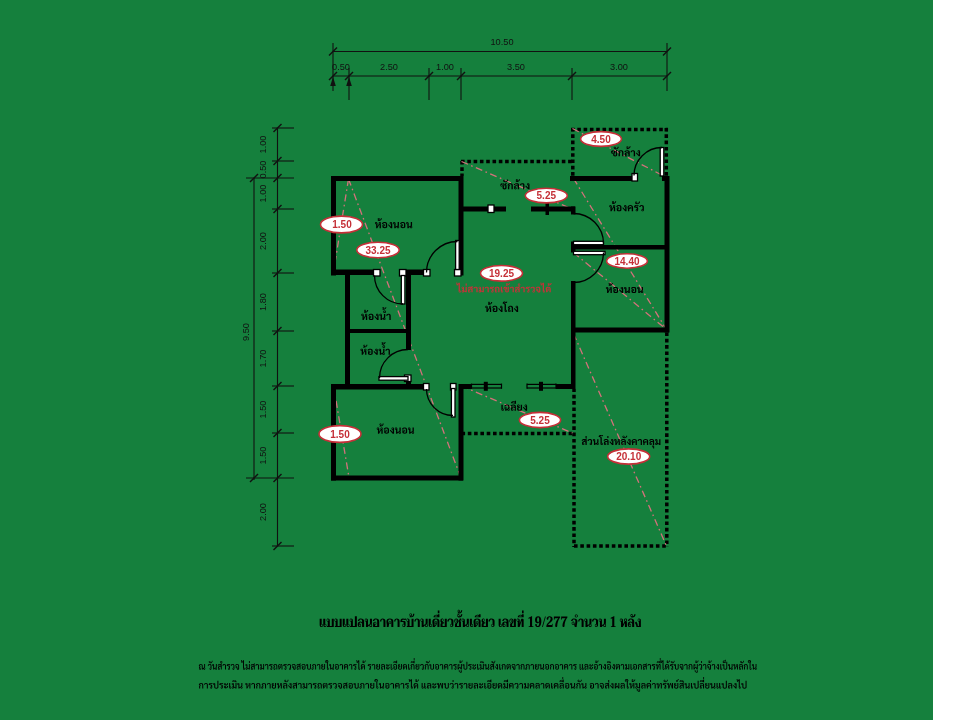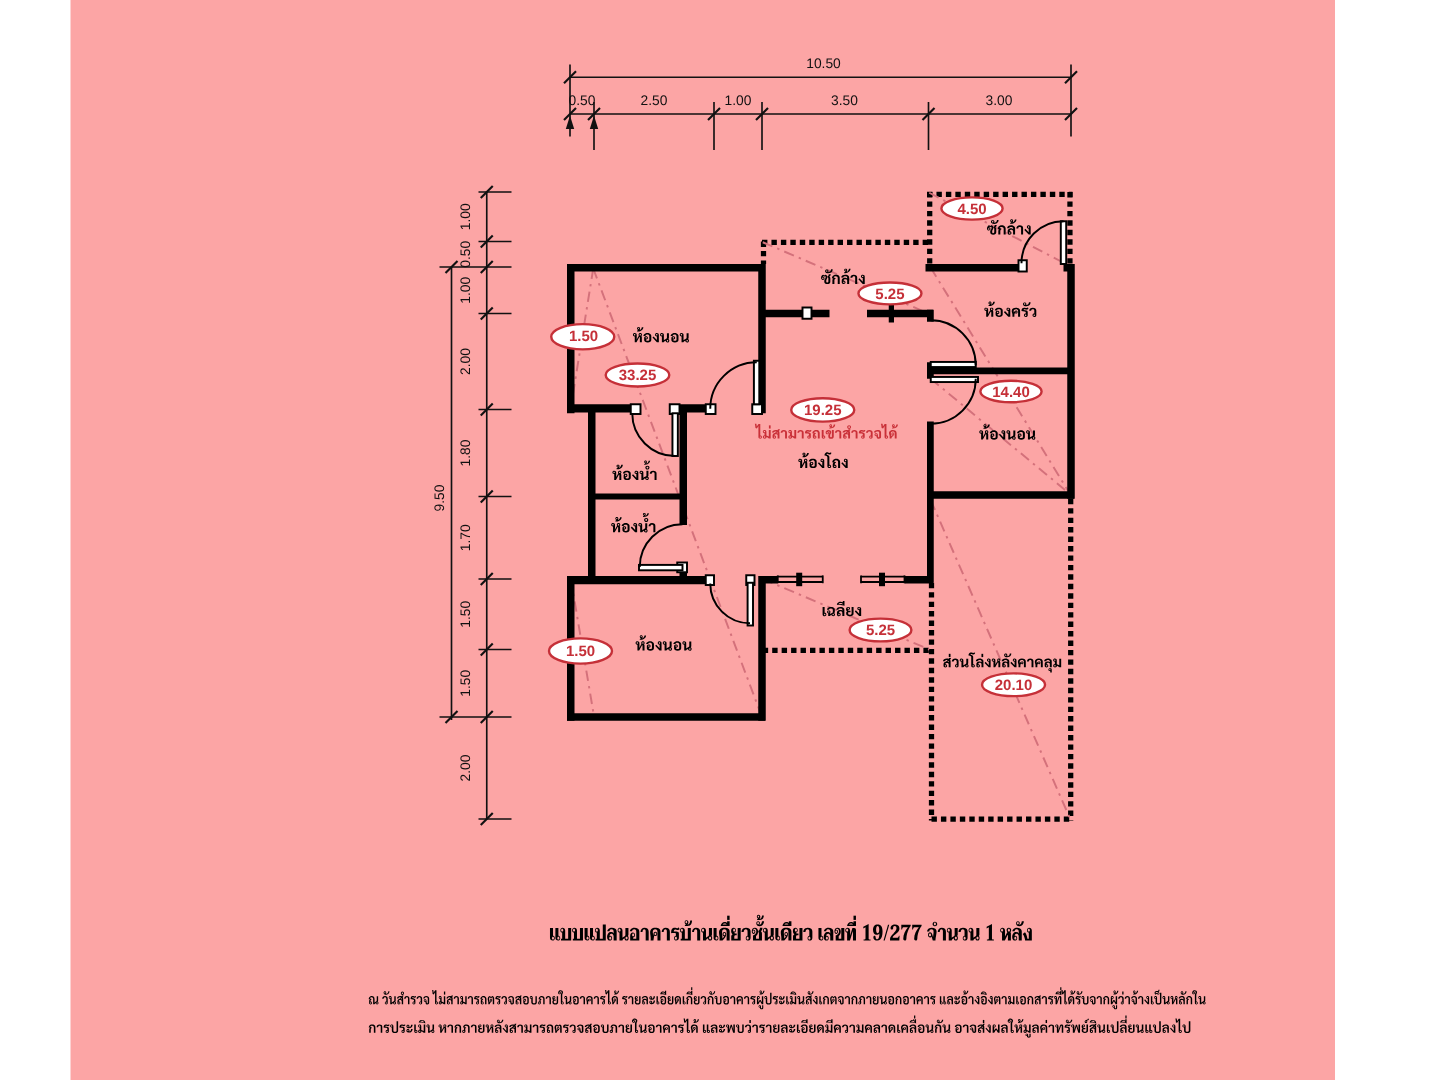--- a/index.html
+++ b/index.html
@@ -1,16 +1,16 @@
 <!DOCTYPE html>
 <html><head>
 <meta charset="utf-8">
 <style>
 html,body{margin:0;padding:0;background:#ffffff;}
-#page{position:relative;width:843px;height:720px;background:#fca5a5;overflow:hidden;margin-left:47px;}
+#page{position:relative;width:933px;height:720px;background:#15803d;overflow:hidden;}
 svg{position:absolute;left:0;top:0;}
 text{font-family:"Liberation Sans",sans-serif;}
 .dim{font-size:9.2px;fill:#111;}
 .red{font-size:10px;fill:#c53038;font-weight:bold;}
 </style>
 </head>
 <body>
 <div id="page">
 <svg width="960" height="720" viewBox="0 0 960 720">
 

